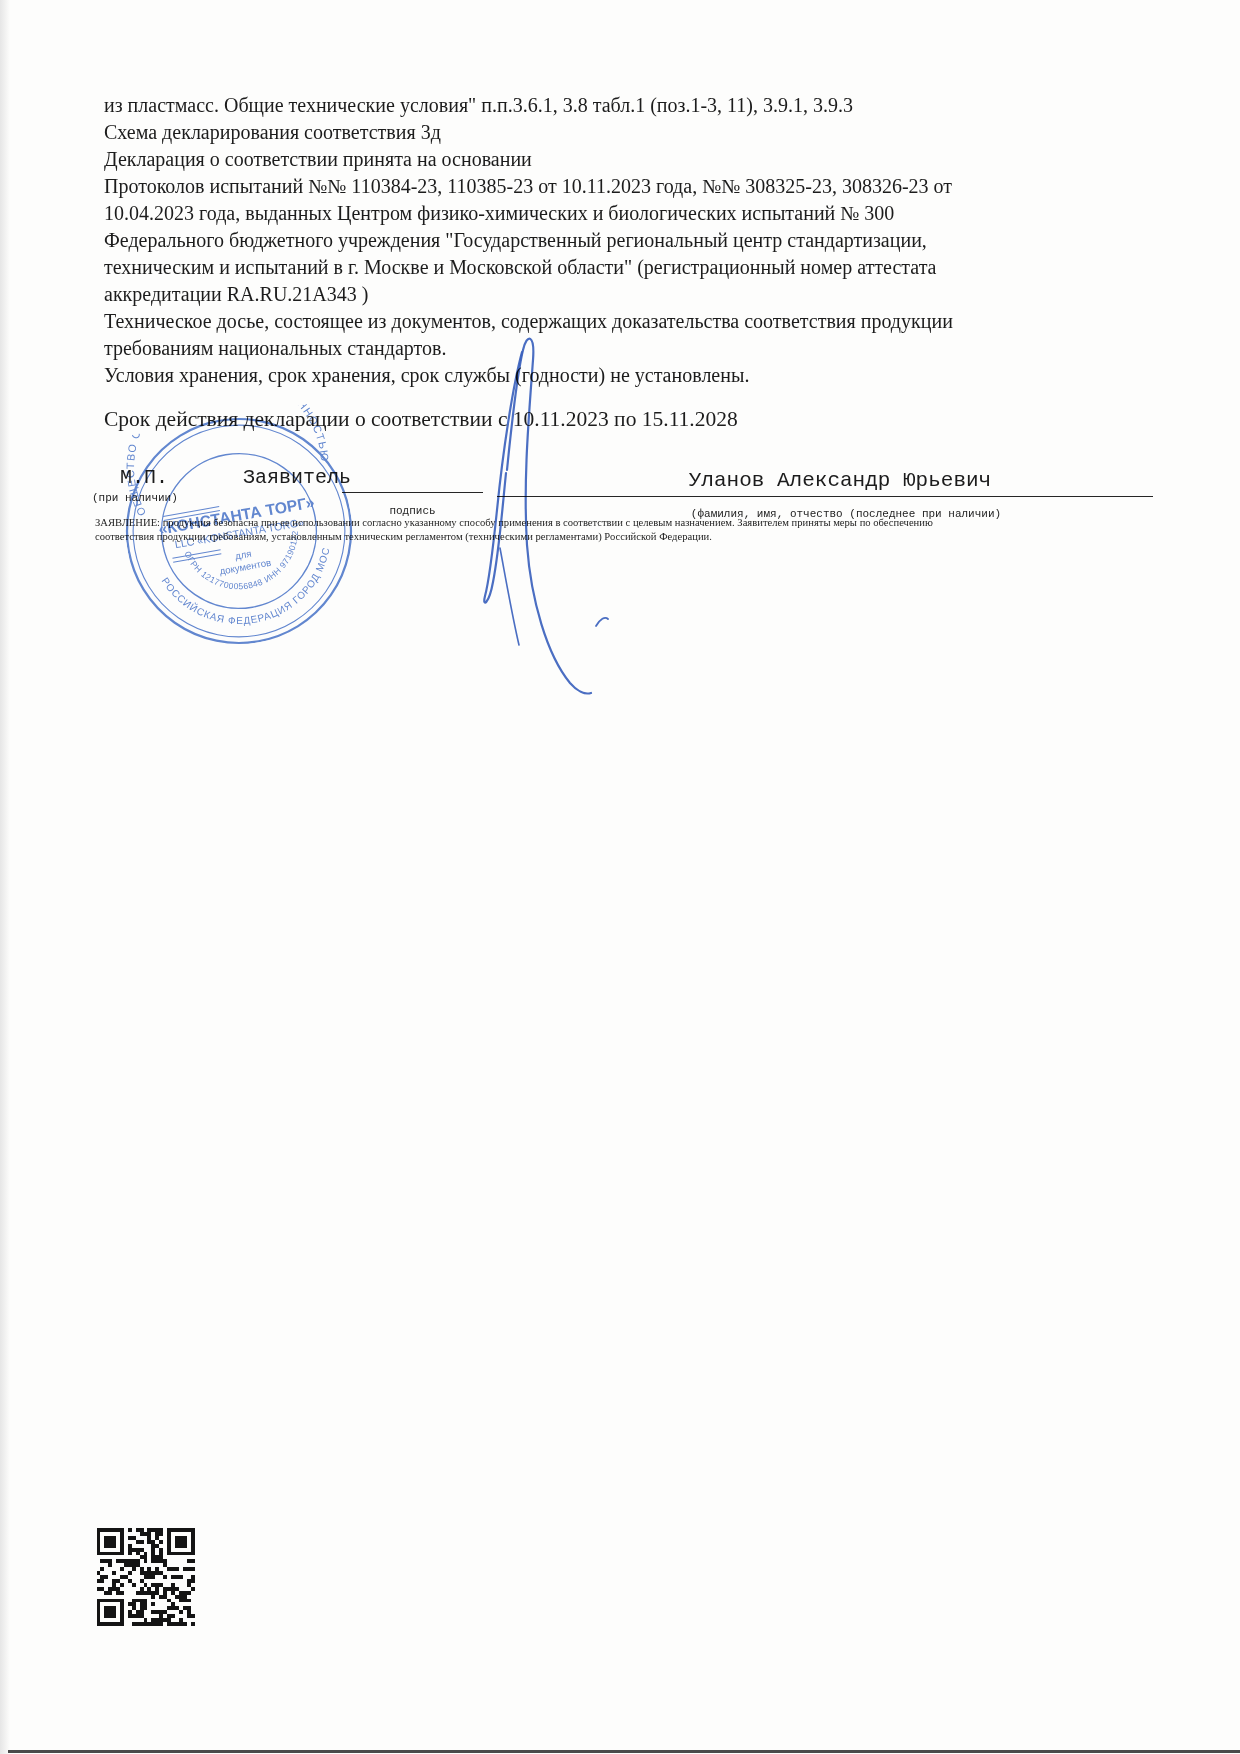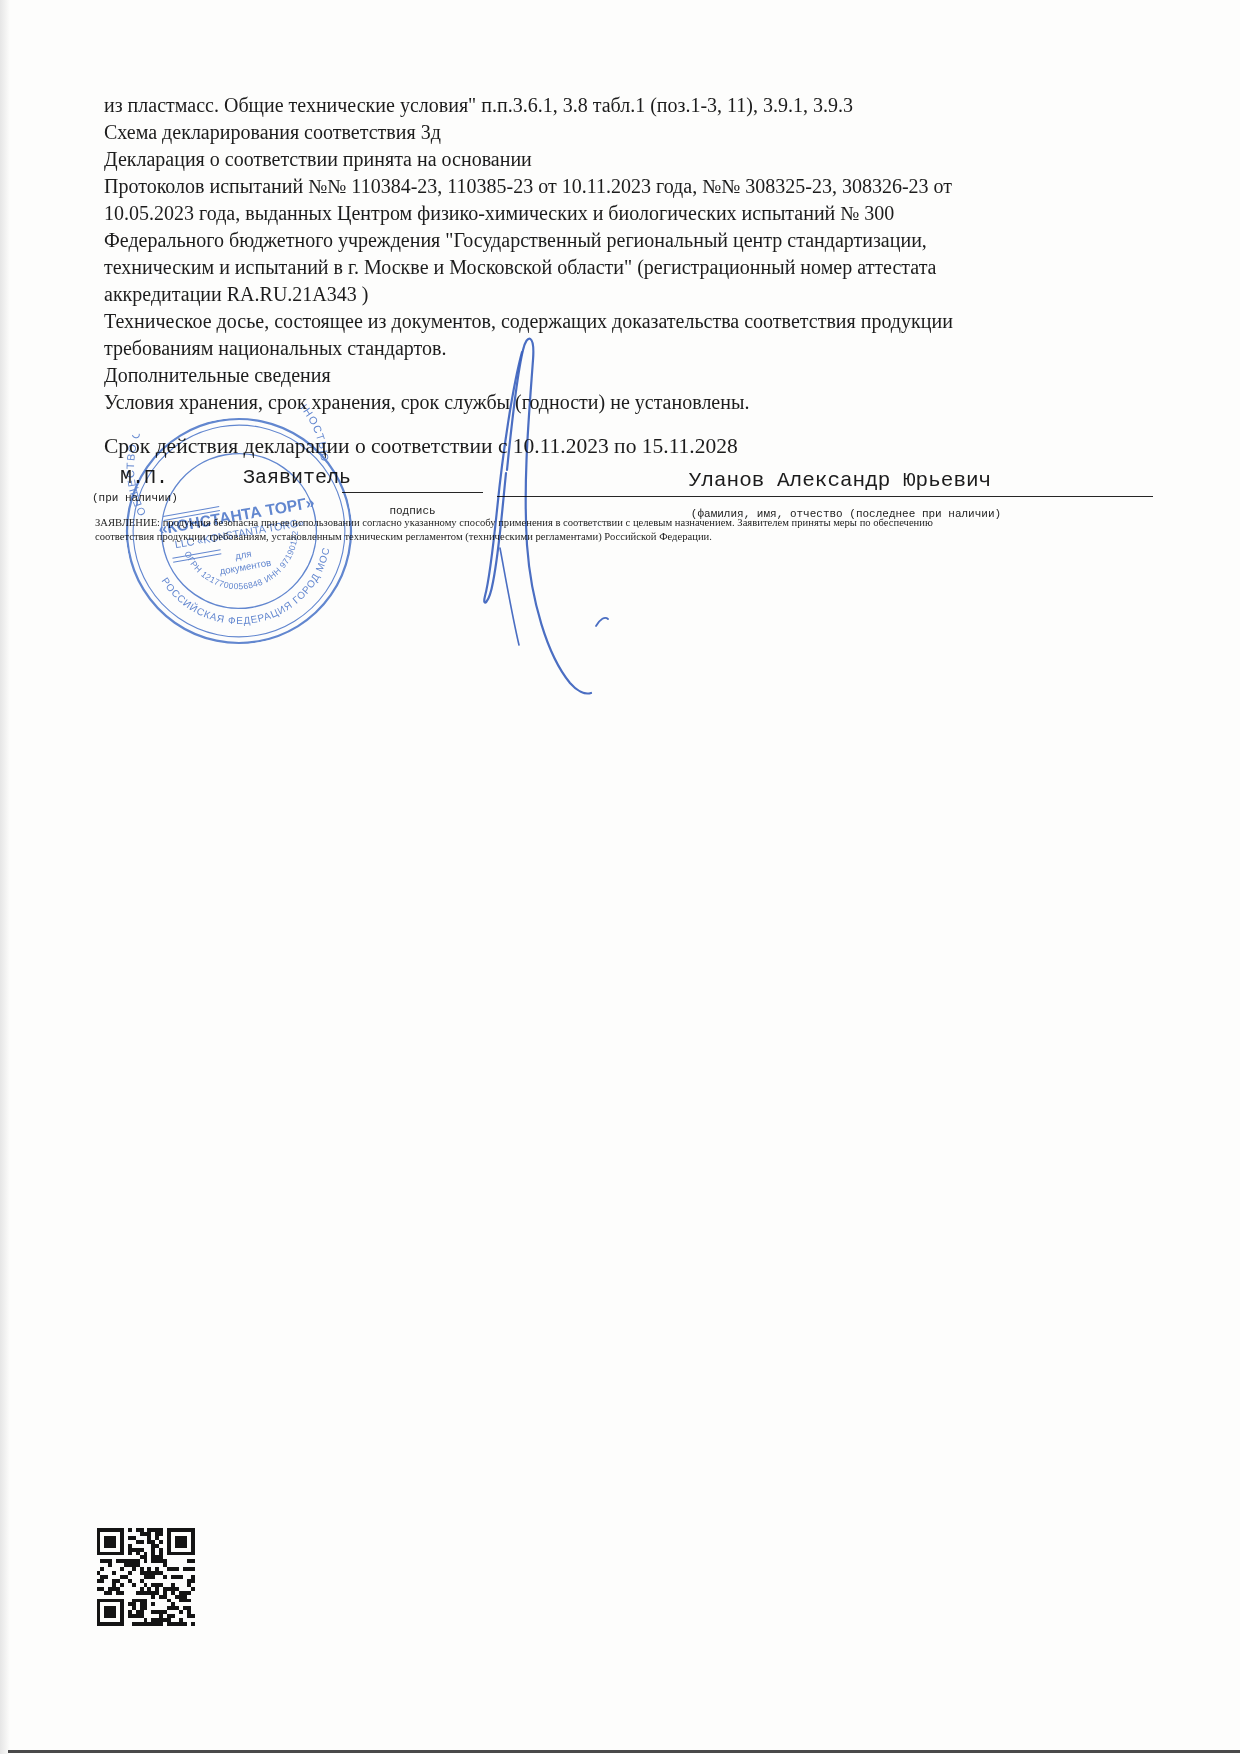--- a/index.html
+++ b/index.html
@@ -68,27 +68,26 @@
 <div class="page">
 
   <div class="edge-left"></div>
   <div class="edge-bottom"></div>
 
   <div class="doc-body">
       <div class="doc-line"><span>из пластмасс. Общие технические условия" п.п.3.6.1, 3.8 табл.1 (поз.1-3, 11), 3.9.1, 3.9.3</span></div>
       <div class="doc-line"><span class="b">Схема декларирования соответствия </span><span>3д</span></div>
       <div class="doc-line"><span class="b">Декларация о соответствии принята на основании</span></div>
       <div class="doc-line"><span>Протоколов испытаний №№ 110384-23, 110385-23 от 10.11.2023 года, №№ 308325-23, 308326-23 от</span></div>
-      <div class="doc-line"><span>10.05.2023 года, выданных Центром физико-химических и биологических испытаний № 300</span></div>
+      <div class="doc-line"><span>10.04.2023 года, выданных Центром физико-химических и биологических испытаний № 300</span></div>
       <div class="doc-line"><span>Федерального бюджетного учреждения "Государственный региональный центр стандартизации,</span></div>
       <div class="doc-line"><span>техническим и испытаний в г. Москве и Московской области" (регистрационный номер аттестата</span></div>
       <div class="doc-line"><span>аккредитации RA.RU.21А343 )</span></div>
       <div class="doc-line"><span>Техническое досье, состоящее из документов, содержащих доказательства соответствия продукции</span></div>
       <div class="doc-line"><span>требованиям национальных стандартов.</span></div>
-      <div class="doc-line"><span class="b">Дополнительные сведения</span></div>
       <div class="doc-line"><span>Условия хранения, срок хранения, срок службы (годности) не установлены.</span></div>
       <div class="doc-line large" style="margin-top: 17px;"><span class="b">Срок действия декларации о соответствии с 10.11.2023 по 15.11.2028</span></div>
     </div>
 
   <div class="abs lbl-big" style="left:120px;top:466px;">М.П.</div>
   <div class="abs lbl-small" style="left:92px;top:492px;">(при наличии)</div>
   <div class="abs lbl-big" style="left:243px;top:466px;">Заявитель</div>
 
   <div class="abs sig-line" style="left:342px;top:492px;width:141px;"></div>
   <div class="abs lbl-small center" style="left:342px;top:497px;width:141px;">подпись</div>

